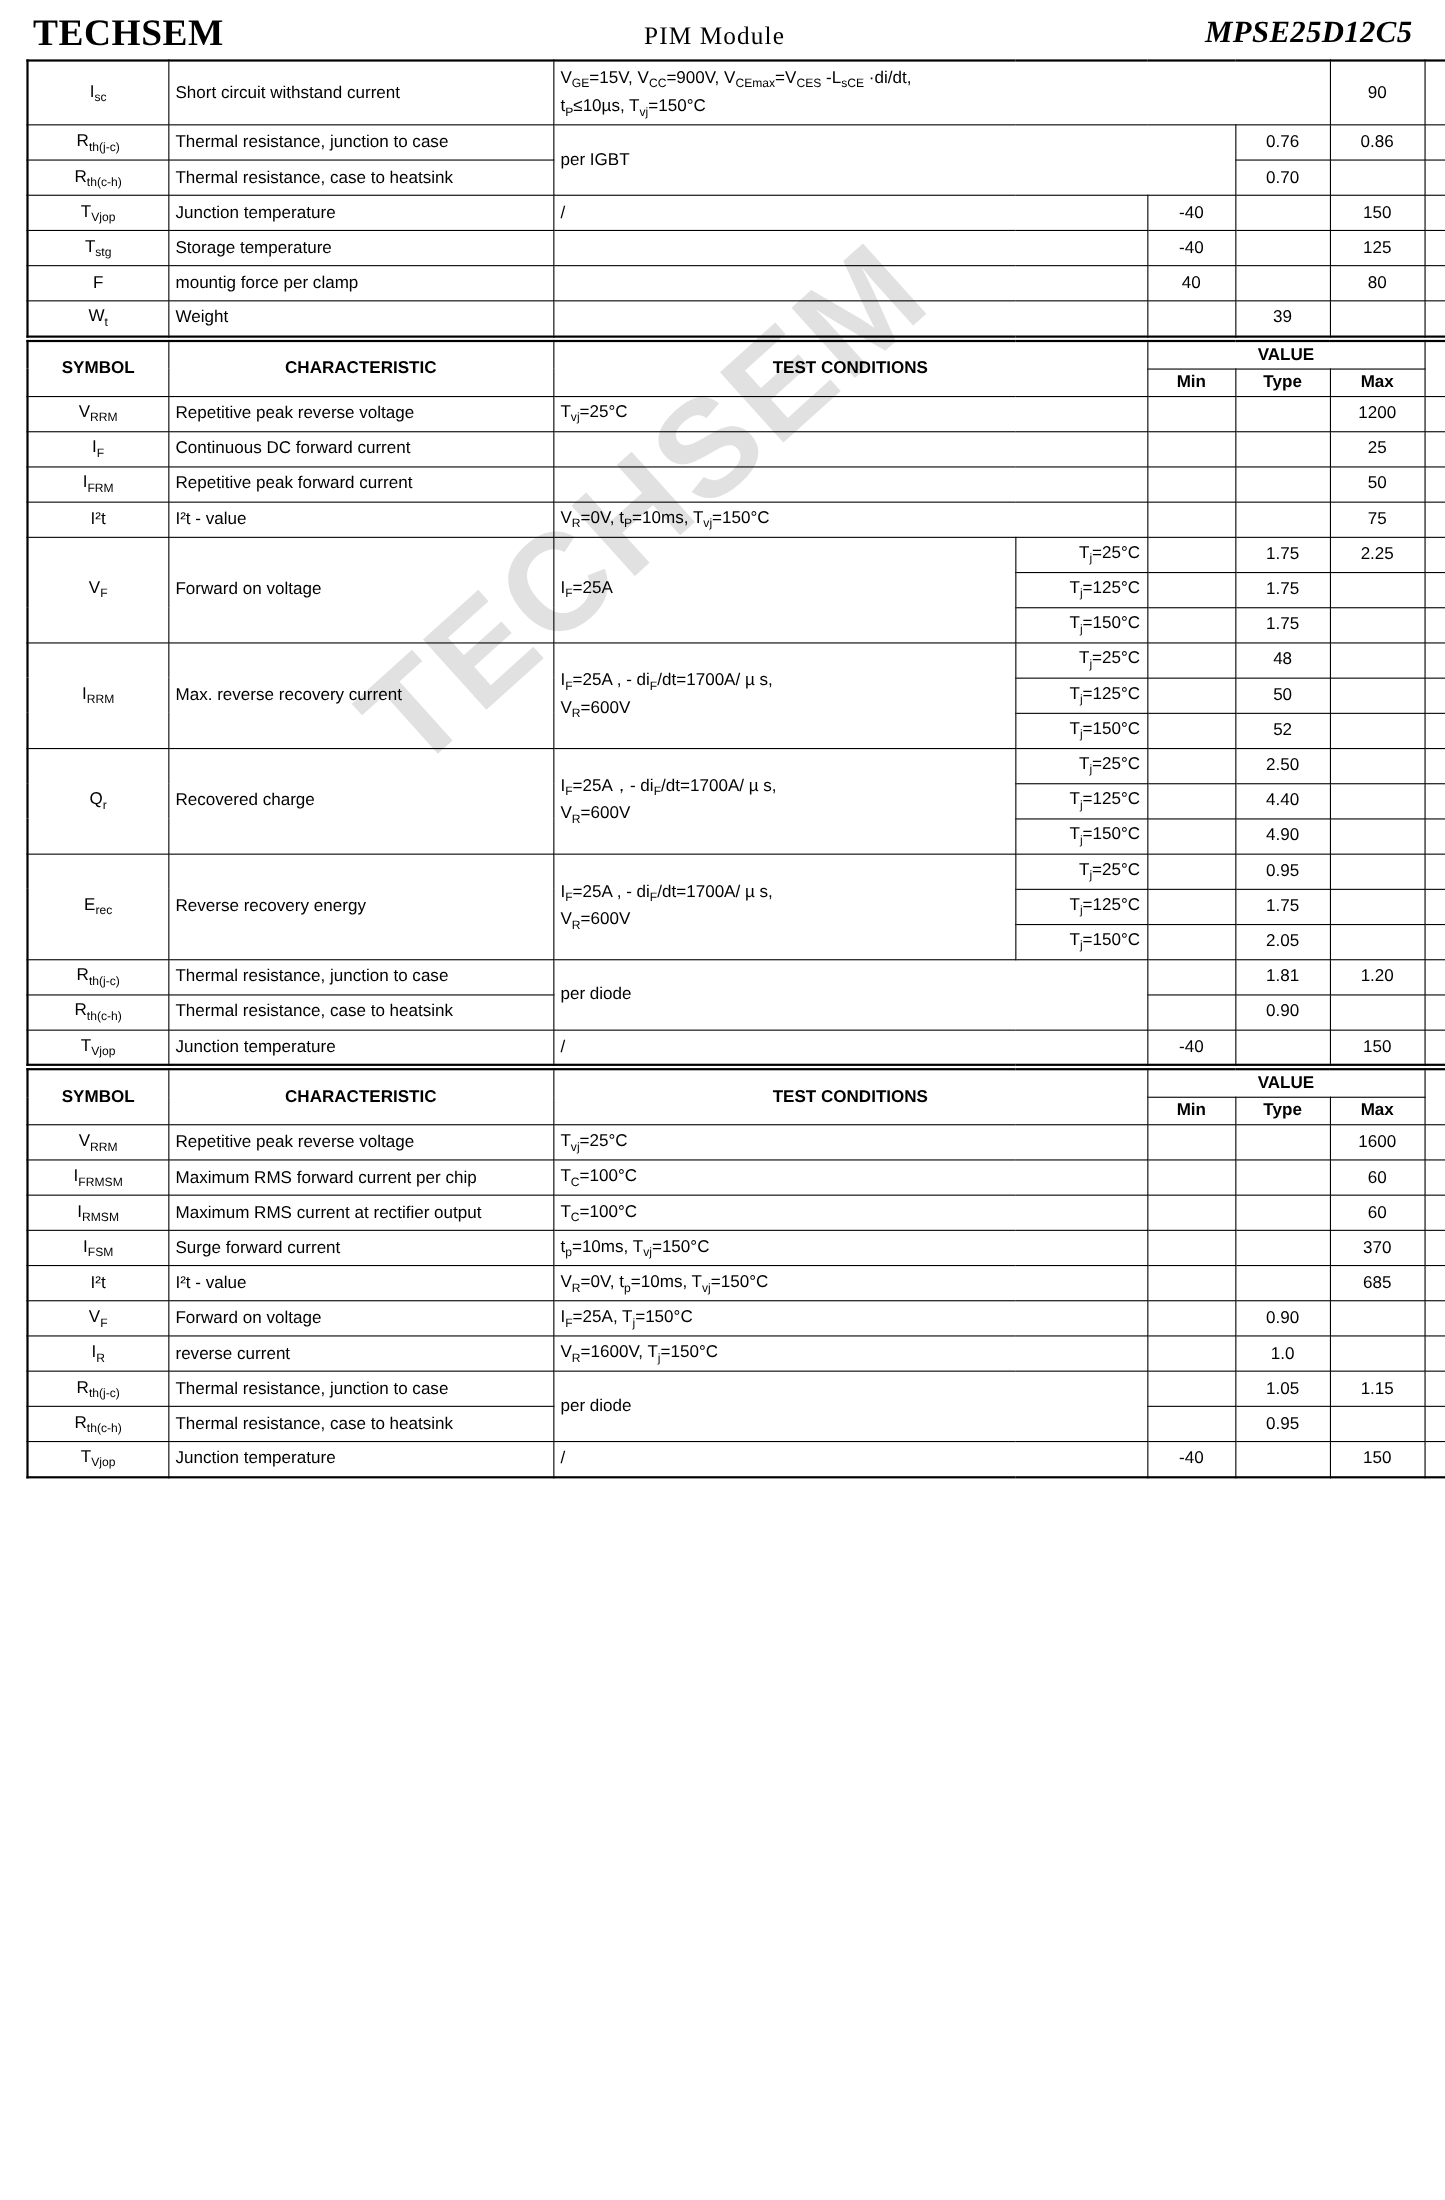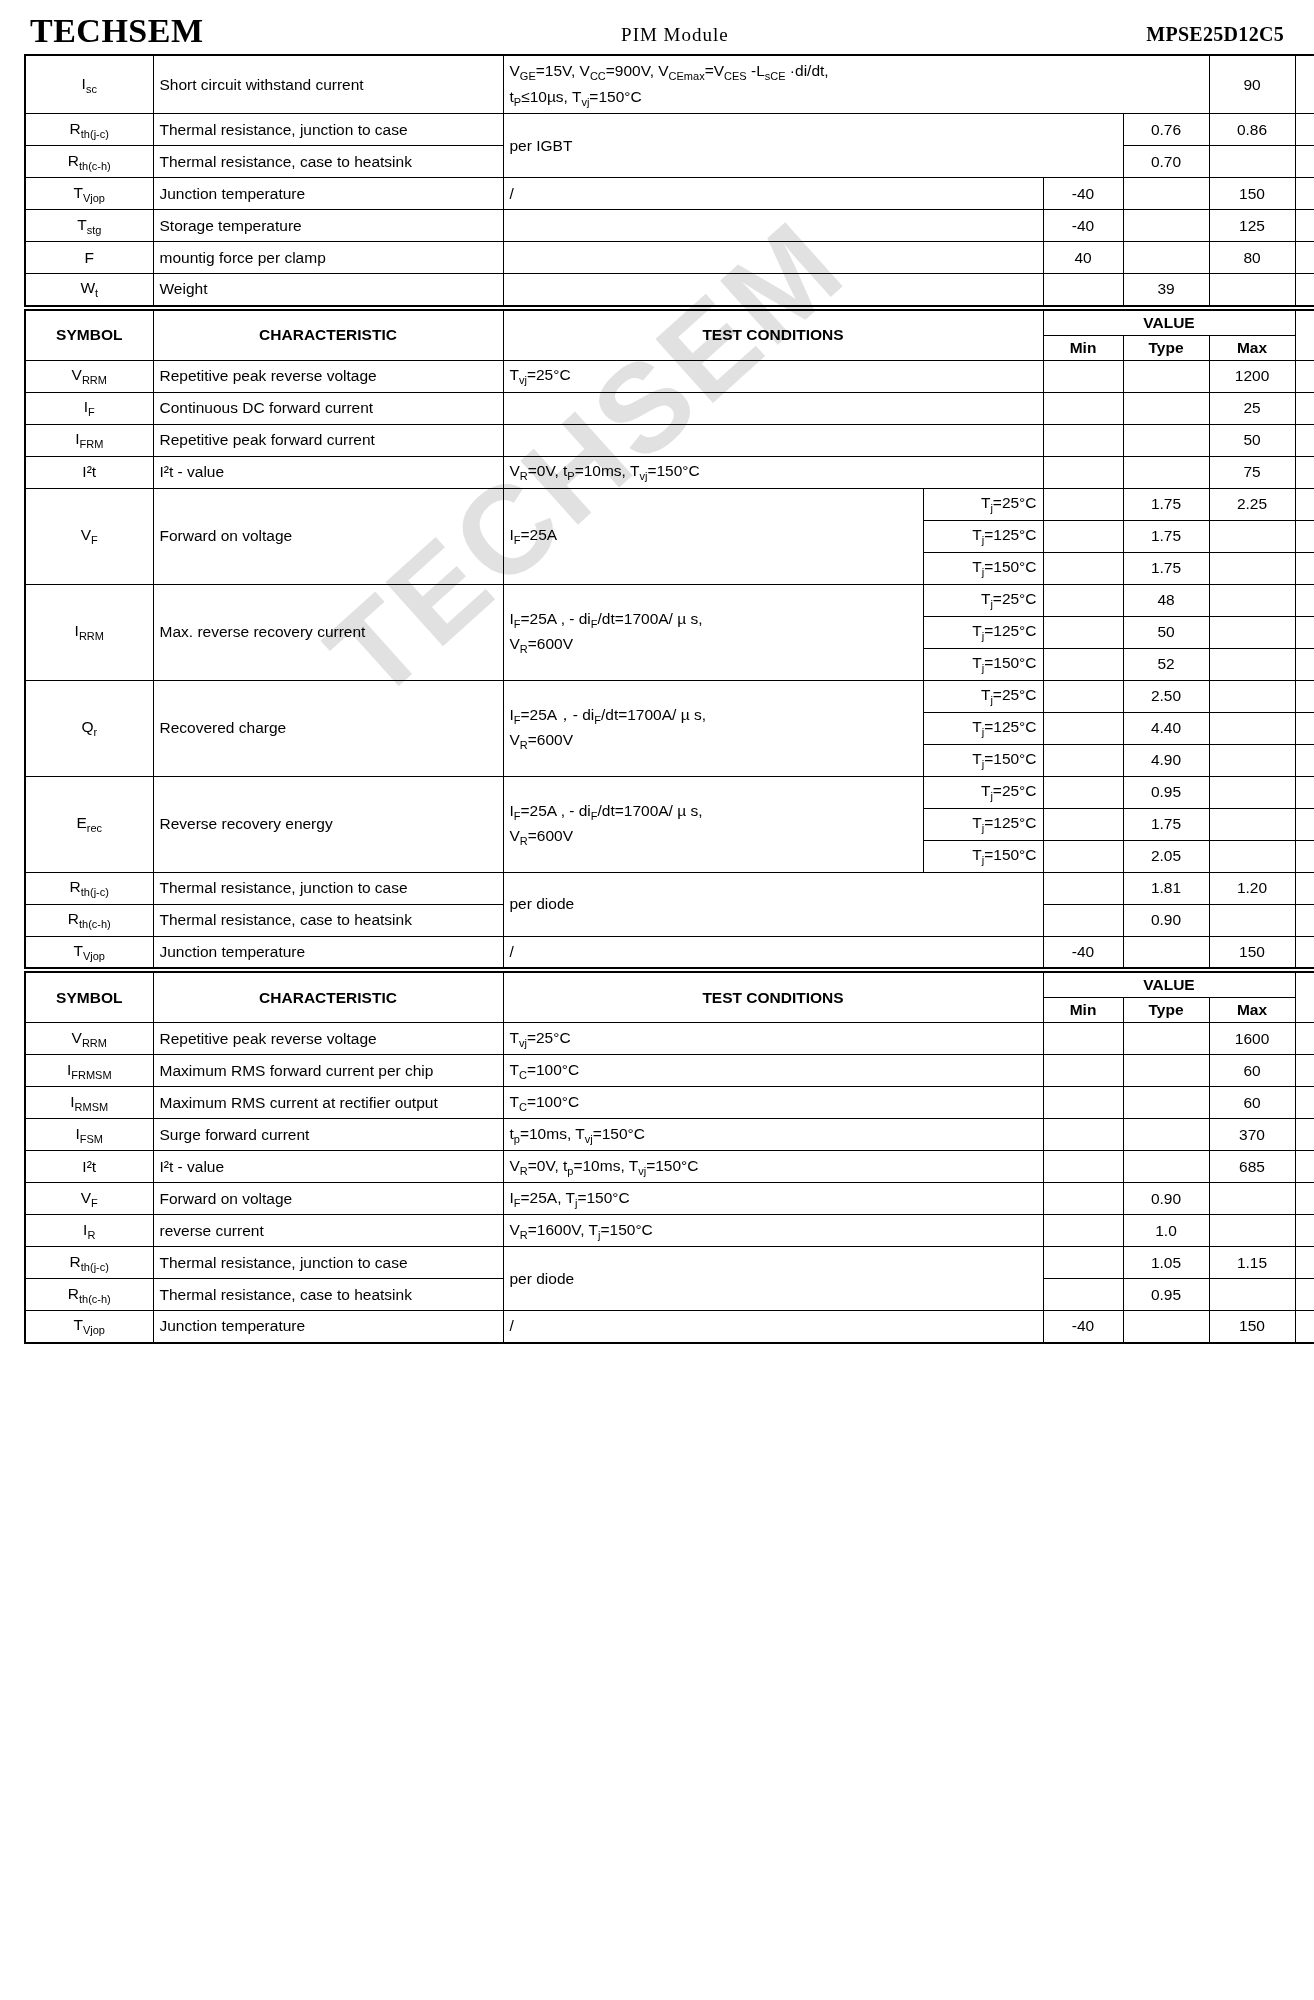--- a/index.html
+++ b/index.html
@@ -30,30 +30,31 @@
     padding: 14px 6px 6px 6px;
   }
   .brand {
     font-family: "Liberation Serif", serif;
     font-size: 34px;
     font-weight: bold;
     letter-spacing: 0.5px;
     line-height: 1;
   }
   .doc-type {
-    font-size: 19px;
+    font-size: 23px;
     font-weight: normal;
     letter-spacing: 1px;
     padding-bottom: 2px;
   }
   .part-no {
-    font-size: 20px;
+    font-size: 28px;
     font-weight: bold;
     letter-spacing: 0.3px;
     padding-bottom: 2px;
+    font-style: italic;
   }
 
   
   .watermark {
     position: absolute;
     left: 300px;
     top: 620px;
     font-family: "Liberation Sans", sans-serif;
     font-size: 125px;
     font-weight: bold;

